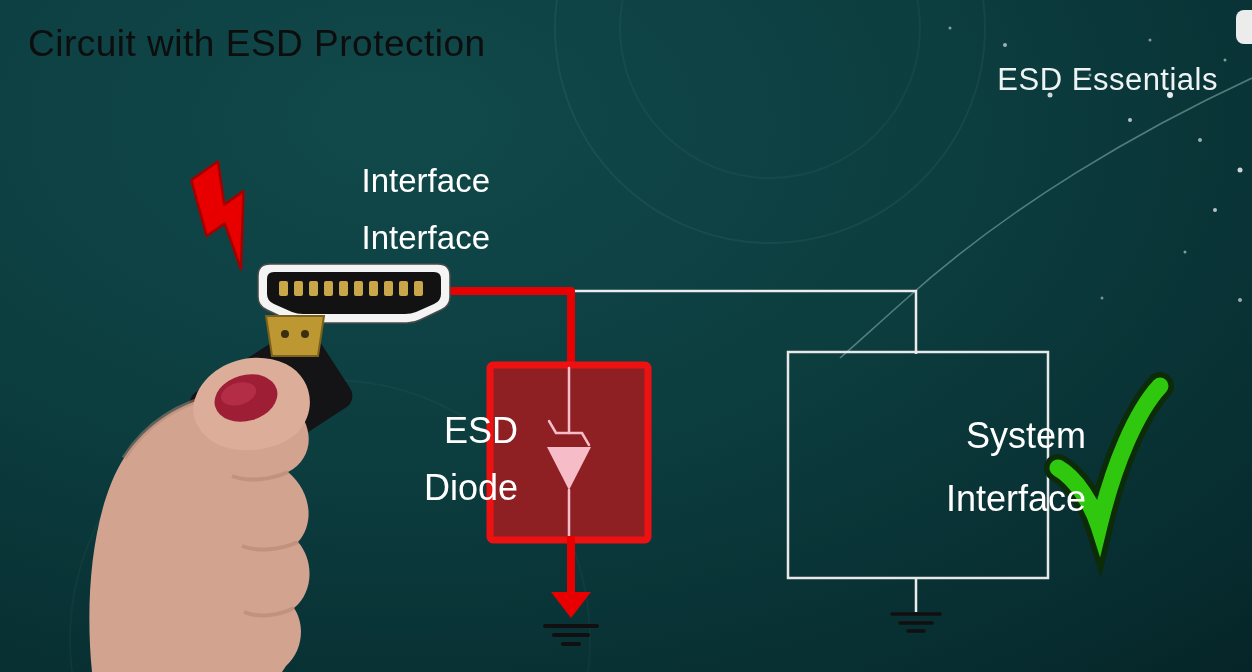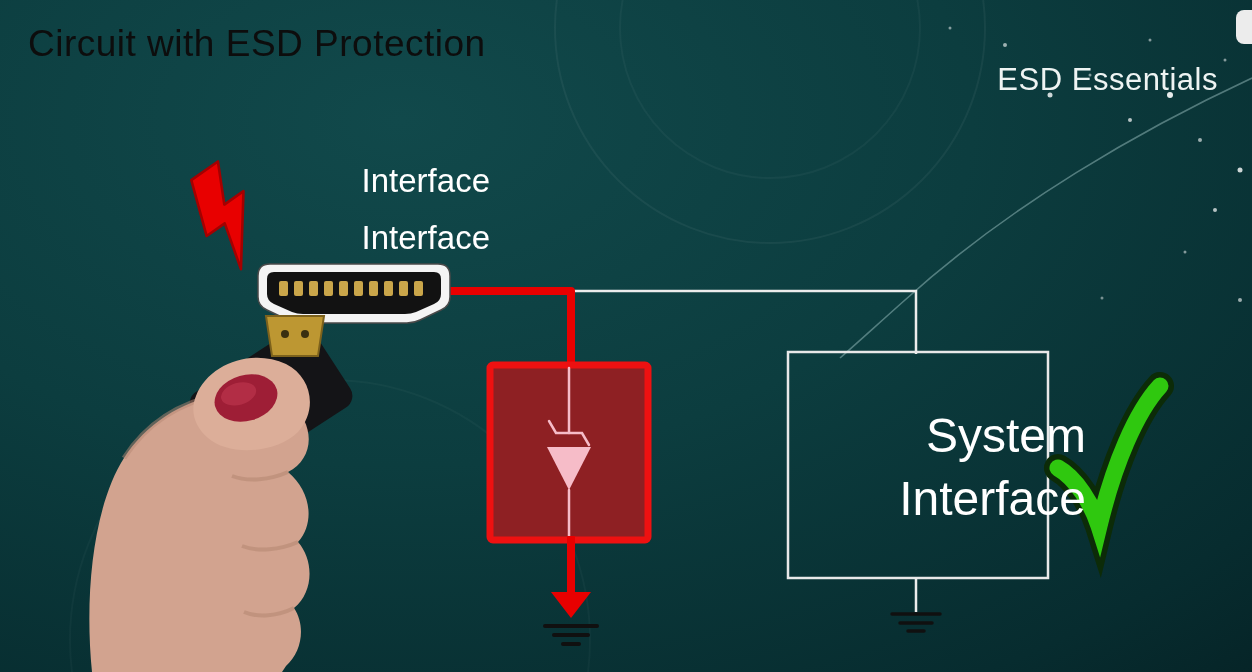--- a/index.html
+++ b/index.html
@@ -18,21 +18,21 @@
   }
   .brand{
     top:22px;right:34px;
     font-size:31px;line-height:40px;font-weight:500;
     color:#eef4f3;letter-spacing:.5px;margin-top:38px;
   }
   .diagram-label{color:#ffffff;text-align:center;}
   .diagram-label span{display:block;text-align:right;}
   .connector-label{left:240px;top:152px;width:250px;font-size:33px;line-height:57px;}
   .diode-label{left:368px;top:402px;width:150px;font-size:36px;line-height:57px;}
-  .system-label{left:790px;top:404px;width:296px;font-size:48px;line-height:63px;}
+  .system-label{left:790px;top:404px;width:296px;font-size:36px;line-height:63px;}
   svg{display:block;}
 </style>
 </head>
 <body>
 
 <div id="canvas">
 
   <svg class="abs" style="left:0;top:0" width="1252" height="672" viewBox="0 0 1252 672">
 
     <g fill="none">
@@ -141,19 +141,23 @@
 
   <div class="abs title">Circuit with ESD Protection</div>
 
   <div class="abs brand">ESD Essentials</div>
 
   <div class="abs diagram-label connector-label">
     <span>Interface</span>
     <span>Interface</span>
   </div>
 
+  <div class="abs diagram-label diode-label">
+    <span>ESD</span>
+    <span>Diode</span>
+  </div>
 
   <div class="abs diagram-label system-label">
     <span>System</span>
     <span>Interface</span>
   </div>
 
 </div>
 
 </body></html>

